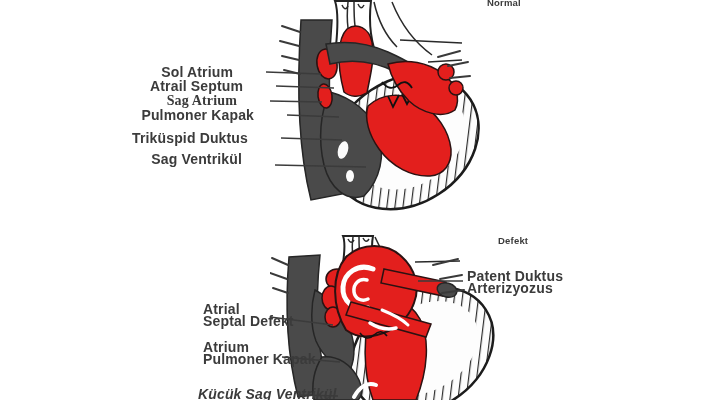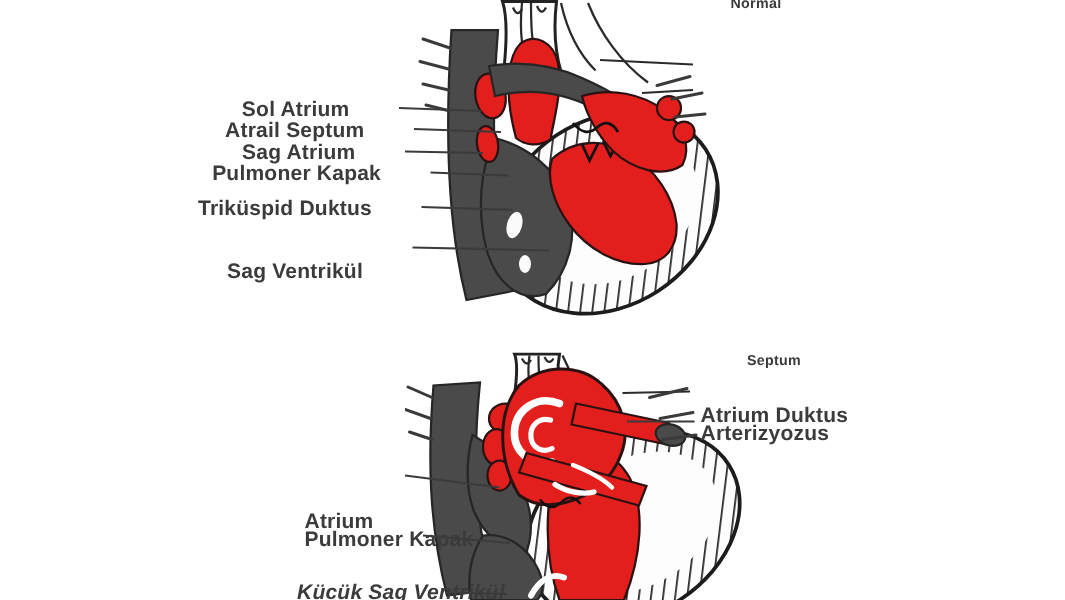--- a/index.html
+++ b/index.html
@@ -162,34 +162,38 @@
     <line class="leader" x1="287" y1="115" x2="339" y2="117"></line>
     <line class="leader" x1="281" y1="138" x2="342" y2="140"></line>
     <line class="leader" x1="275" y1="165" x2="366" y2="167"></line>
     <line class="leader" x1="270" y1="317" x2="333" y2="325"></line>
     <line class="leader" x1="282" y1="357" x2="340" y2="362"></line>
     <line class="leader" x1="297" y1="395" x2="338" y2="396"></line>
     <line class="leader" x1="418" y1="281" x2="463" y2="281"></line>
   </svg>
 
   <div class="fig-title" style="left:487px;top:-3px;">Normal</div>
-  <div class="fig-title" style="left:498px;top:235px;">Septum</div>
+  <div class="fig-title" style="left:498px;top:235px;">Defekt</div>
 
   <div class="lab r" style="right:447px;top:66px;">Sol Atrium</div>
   <div class="lab r" style="right:437px;top:80px;margin-left:48px;">Atrail Septum</div>
-  <div class="lab r" style="right:443px;top:95px;">Sag Atrium</div>
+  <div class="lab r" style="right:443px;top:95px;font-family:Liberation Serif, serif;">Sag Atrium</div>
   <div class="lab r" style="right:426px;top:109px;">Pulmoner Kapak</div>
   <div class="lab r" style="right:432px;top:132px;">Triküspid Duktus</div>
-  <div class="lab r" style="right:438px;top:174px;margin-left:17px;">Sag Ventrikül</div>
+  <div class="lab r" style="right:438px;top:153px;margin-left:17px;">Sag Ventrikül</div>
 
   <div class="lab" style="left:467px;top:270px;">
-    <span style="display:block">Atrium Duktus</span>
+    <span style="display:block">Patent Duktus</span>
     <span style="display:block">Arterizyozus</span>
   </div>
 
+  <div class="lab" style="left:203px;top:303px;">
+    <span style="display:block">Atrial</span>
+    <span style="display:block">Septal Defekt</span>
+  </div>
 
   <div class="lab" style="left:203px;top:341px;">
     <span style="display:block">Atrium</span>
     <span style="display:block">Pulmoner Kapak</span>
   </div>
 
   <div class="lab" style="left:198px;top:388px;font-style:italic;">Kücük Sag Ventrikül</div>
 
 </div>
 

